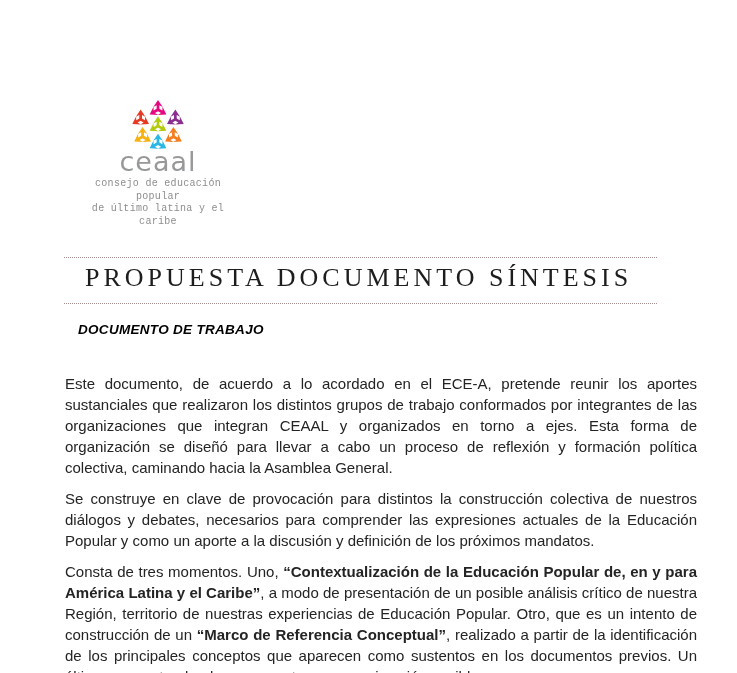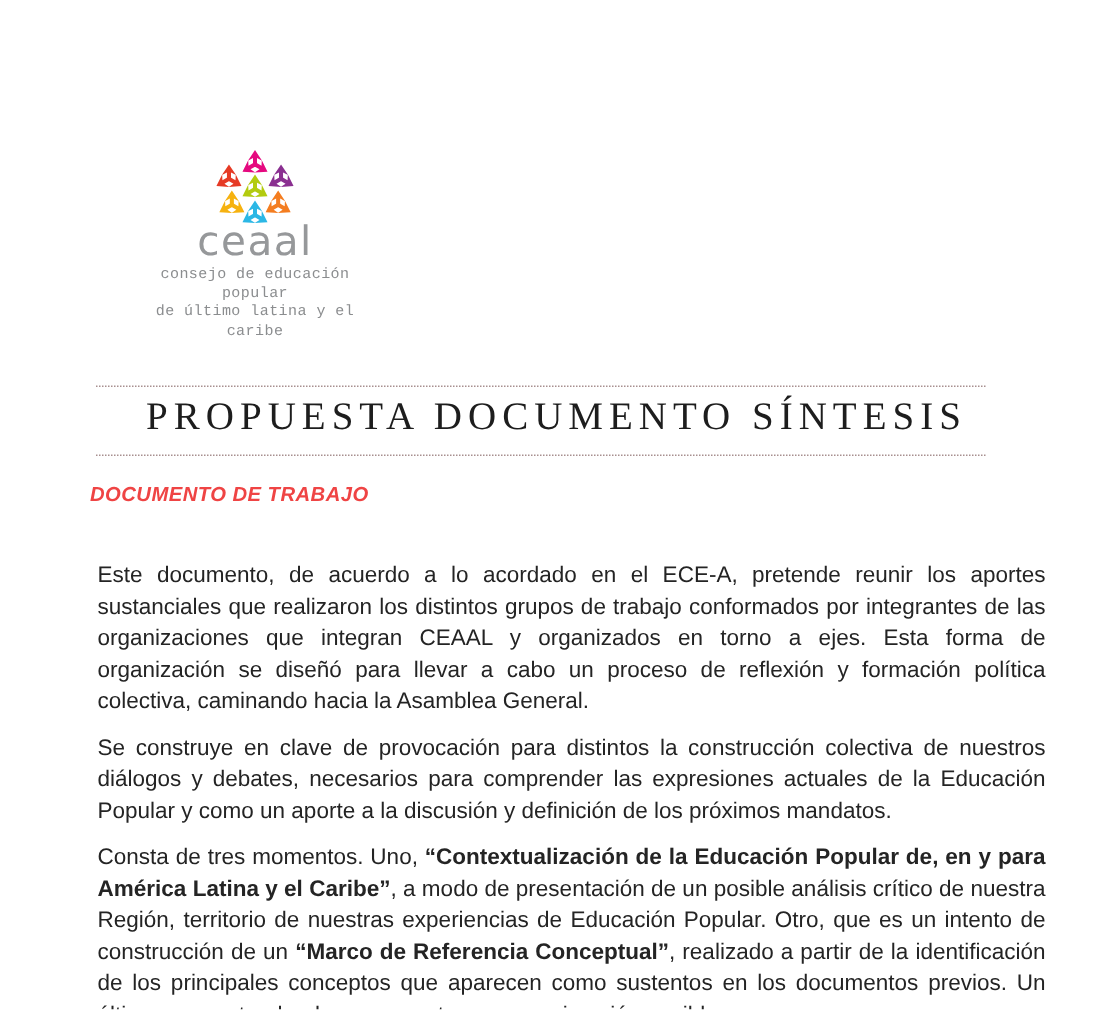--- a/index.html
+++ b/index.html
@@ -6,21 +6,21 @@
   .page{
     position:relative;
     width:737px;height:673px;
     background:#ffffff;
     overflow:hidden;
     font-family:"Liberation Sans",sans-serif;
   }
 
   
   .logo{
-    position:absolute;left:96px;top:99px;width:148px;
+    position:absolute;left:84px;top:99px;width:148px;
     text-align:center;
   }
   .logo svg{display:block;margin:0 auto;}
   .wordmark{
     font-family:"DejaVu Sans",sans-serif;
     font-size:27px;line-height:24px;
     color:#96989a;letter-spacing:1px;
     margin-top:-3px;
   }
   .tagline{
@@ -30,35 +30,34 @@
     margin-top:4px;
   }
 
   
   .title-block{
     position:absolute;left:64px;top:257px;width:593px;
     border-top:1px dotted #a89090;
     border-bottom:1px dotted #a89090;
     padding:4px 0 9px 21px;
     box-sizing:border-box;
-    text-align:center;
   }
   .page-title{
     font-family:"Liberation Serif",serif;
     font-size:26px;line-height:32px;
     letter-spacing:4px;
     color:#1d1d1d;
     white-space:nowrap;
   }
 
   
   .doc-type{
-    position:absolute;left:60px;top:322px;
+    position:absolute;left:78px;top:322px;
     font-size:13.5px;font-weight:bold;font-style:italic;
-    color:#ef4444;letter-spacing:.3px;
+    color:#000000;letter-spacing:.3px;
   }
 
   
   .content{
     position:absolute;left:65px;top:373px;width:632px;
     font-size:15px;line-height:21px;
     color:#242424;
     text-align:justify;
   }
   .content p{margin:0 0 10px 0;}

